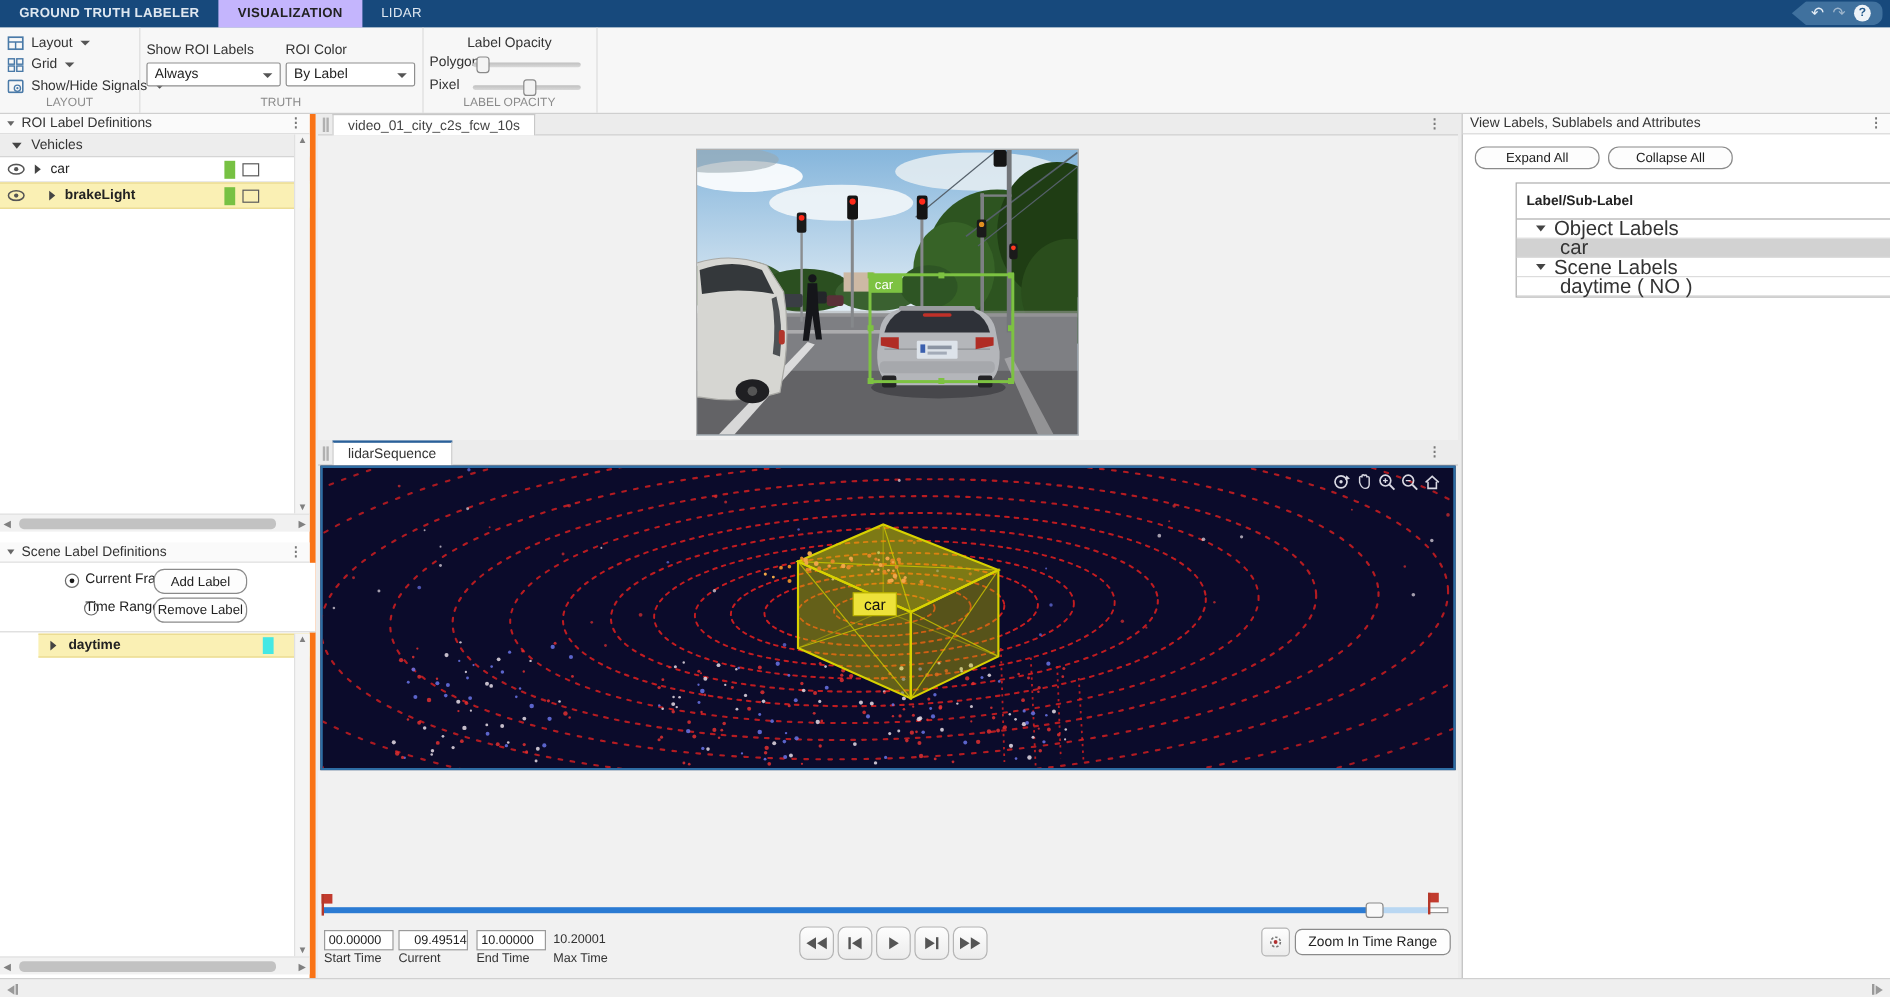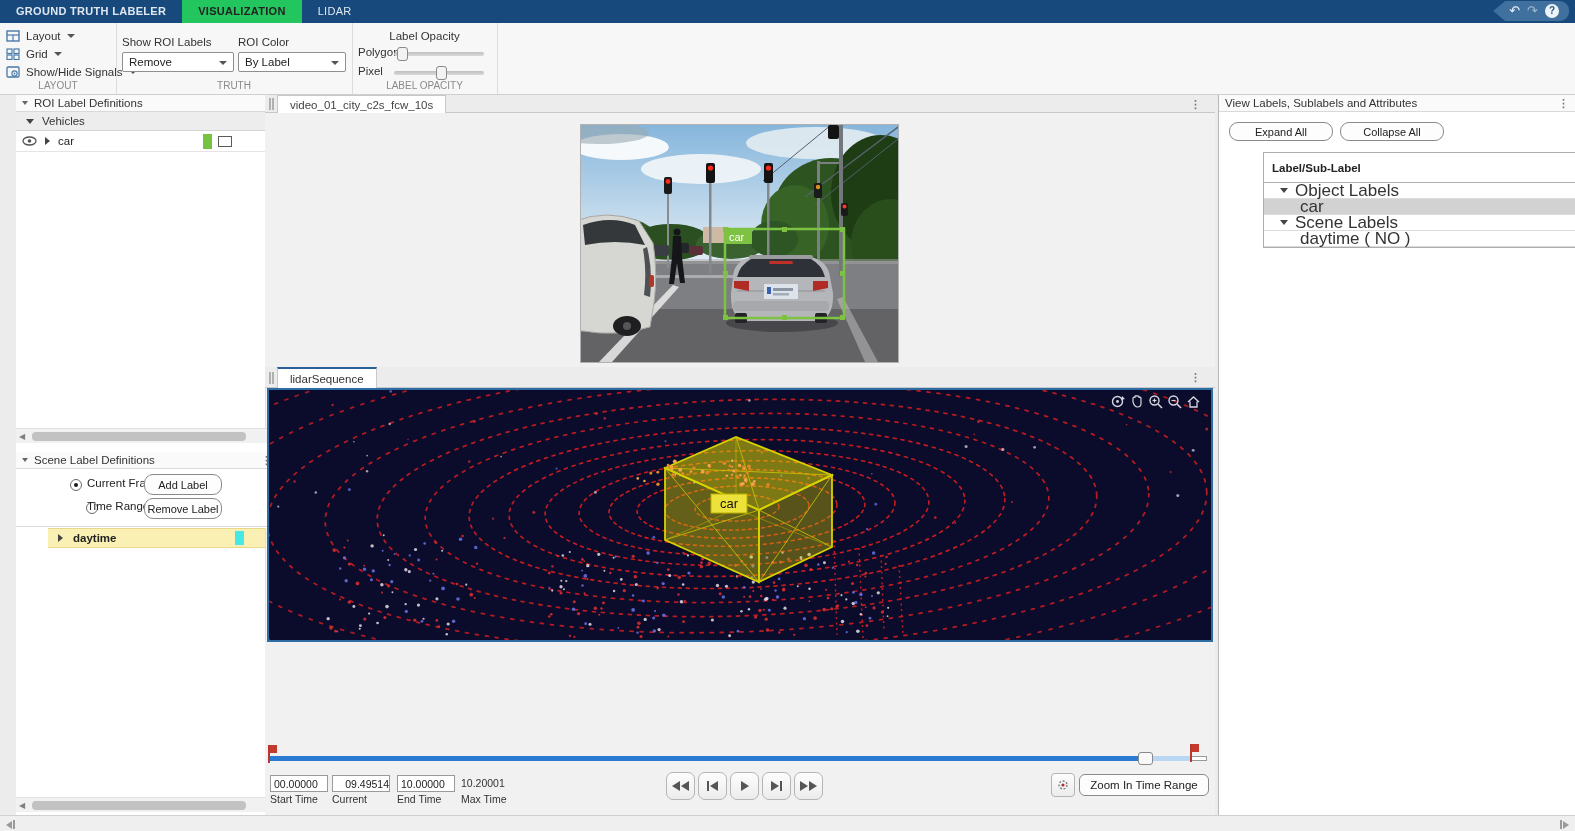--- a/index.html
+++ b/index.html
@@ -5,21 +5,21 @@
   * { margin:0; padding:0; box-sizing:border-box; }
   html,body { width:1575px; height:831px; overflow:hidden; background:#ececec;
               font-family:"Liberation Sans", sans-serif; -webkit-user-select:none; user-select:none; }
   .abs { position:absolute; }
 
   
   #tabbar { left:0; top:0; width:1575px; height:23px; background:#17497c; display:flex; }
   .ttab { height:23px; line-height:23px; padding:0 16px; font-size:11px; letter-spacing:.3px;
           color:#dfe8f1; cursor:default; }
   .ttab.first { font-weight:bold; }
-  .ttab.active { background:#22c55e; color:#222; font-weight:bold; }
+  .ttab.active { background:#c4b5fd; color:#222; font-weight:bold; }
   #quickaccess { right:6px; top:1px; height:20px; background:#40719e; display:flex; align-items:center;
                  gap:7px; padding:0 10px 0 16px; border-radius:3px 9px 9px 3px;
                  clip-path:polygon(0 50%, 12px 0, 100% 0, 100% 100%, 12px 100%); }
   .qa-icon { color:#e8f0f8; font-size:13px; line-height:18px; }
   .qa-icon.dim { color:#9fb6cc; }
   .qa-help { width:14px; height:14px; border-radius:50%; background:#eef3f8; color:#235a8c;
              font-size:10px; font-weight:bold; text-align:center; line-height:14px; }
 
   
   #ribbon { left:0; top:23px; width:1575px; height:72px; background:#f7f7f7; border-bottom:1px solid #cfcfcf; }
@@ -43,21 +43,21 @@
                   display:flex; align-items:center; gap:6px; padding:0 6px; }
   .dots { color:#777; font-size:11px; font-weight:bold; letter-spacing:0; line-height:10px; }
   .collapse-arrow { width:0; height:0; border-left:3.5px solid transparent; border-right:3.5px solid transparent;
                     border-top:4px solid #666; }
   .chev-r { width:0; height:0; border-top:4px solid transparent; border-bottom:4px solid transparent;
             border-left:5px solid #444; display:inline-block; }
   .chev-d { width:0; height:0; border-left:4px solid transparent; border-right:4px solid transparent;
             border-top:5px solid #444; display:inline-block; }
 
   
-  #left-panel { left:16px; top:95px; width:263px; height:720px; background:#fff; border-right:1px solid #f97316; }
+  #left-panel { left:0; top:95px; width:263px; height:720px; background:#fff; border-right:5px solid #f97316; }
   .group-row { position:absolute; left:0; right:0; height:19px; background:#ededed; border-bottom:1px solid #d5d5d5;
                display:flex; align-items:center; gap:8px; padding-left:10px; font-size:11.5px; color:#333; }
   .label-row { position:absolute; left:0; right:0; display:flex; align-items:center; font-size:11.5px;
                color:#222; border-bottom:1px solid #e4e4e4; }
   .label-row.sel { background:#faf0b4; border-top:1px solid #e8d88c; border-bottom:1px solid #e8d88c; }
   .swatch { position:absolute; left:187px; width:9px; height:15px; }
   .rect-type-icon { position:absolute; left:202px; width:14px; height:11px; border:1.5px solid #5a5a5a; background:transparent; }
   .eye { margin-left:6px; flex:0 0 auto; }
   .vscroll { position:absolute; width:13px; background:#f4f4f4; border-left:1px solid #e0e0e0;
              display:flex; flex-direction:column; justify-content:space-between; align-items:center; }
@@ -161,21 +161,21 @@
         <circle cx="8.5" cy="7.5" r="0.9" fill="#4a7aa8"></circle>
       </svg>
     <span class="rib-label">Show/Hide Signals</span>
     <span class="caret"></span>
   </div>
   <div class="abs rib-section-label" style="left:0; width:116px;">LAYOUT</div>
   <div class="abs rib-divider" style="left:116px;"></div>
 
   <div class="abs rib-label" style="left:122px; top:13px;">Show ROI Labels</div>
   <div class="combo" style="left:122px; top:29px; width:112px;">
-    <span>Remove</span>
+    <span>Always</span>
     <span class="caret"></span>
   </div>
   <div class="abs rib-label" style="left:238px; top:13px;">ROI Color</div>
   <div class="combo" style="left:238px; top:29px; width:108px;">
     <span>By Label</span>
     <span class="caret"></span>
   </div>
   <div class="abs rib-section-label" style="left:116px; width:236px;">TRUTH</div>
   <div class="abs rib-divider" style="left:352px;"></div>
 
@@ -202,20 +202,30 @@
     <span class="chev-d"></span>
     <span>Vehicles</span>
   </div>
   <div class="label-row" style="top:36px; height:21px;">
     <svg class="eye" width="15" height="10">
         <ellipse cx="7.5" cy="5" rx="6.5" ry="4" fill="none" stroke="#555" stroke-width="1.3"></ellipse>
         <circle cx="7.5" cy="5" r="1.8" fill="#555"></circle>
       </svg>
     <span class="chev-r" style="margin-left:8px;"></span>
     <span style="margin-left:8px;">car</span>
+    <span class="swatch" style="background-color: rgb(119, 193, 67);"></span>
+    <span class="rect-type-icon"></span>
+  </div>
+  <div class="label-row sel" style="top:57px; height:22px; font-weight:bold;">
+    <svg class="eye" width="15" height="10">
+        <ellipse cx="7.5" cy="5" rx="6.5" ry="4" fill="none" stroke="#555" stroke-width="1.3"></ellipse>
+        <circle cx="7.5" cy="5" r="1.8" fill="#555"></circle>
+      </svg>
+    <span class="chev-r" style="margin-left:20px;"></span>
+    <span style="margin-left:8px;">brakeLight</span>
     <span class="swatch" style="background-color: rgb(119, 193, 67);"></span>
     <span class="rect-type-icon"></span>
   </div>
   <div class="vscroll" style="right:0; top:17px; height:316px;">
     <span class="s-arrow">▲</span>
     <span class="s-arrow">▼</span>
   </div>
   <div class="hscroll" style="top:333px;">
     <span class="sh-arrow" style="left:3px;">◀</span>
     <div class="hthumb" style="width:214px;"></div>

